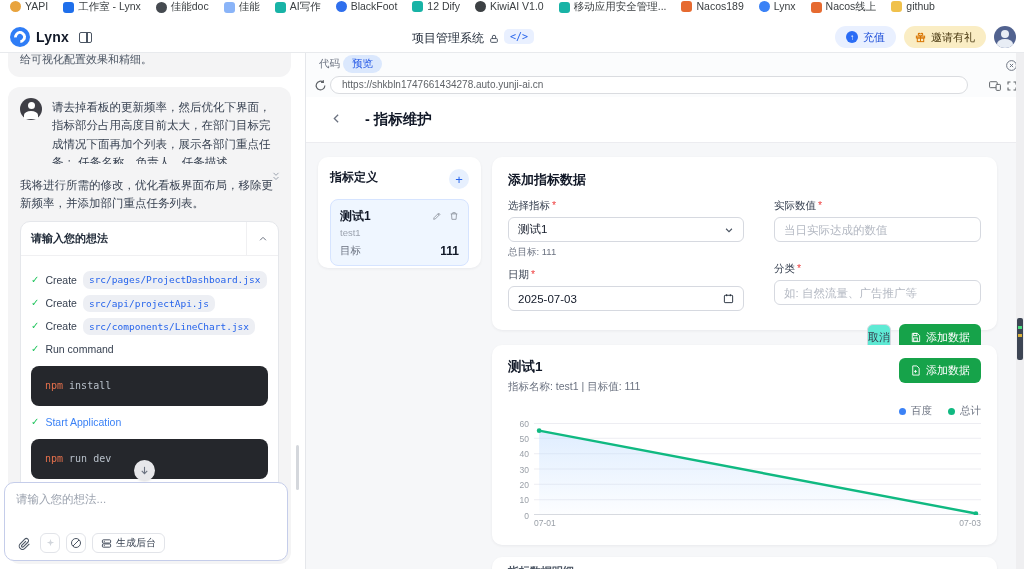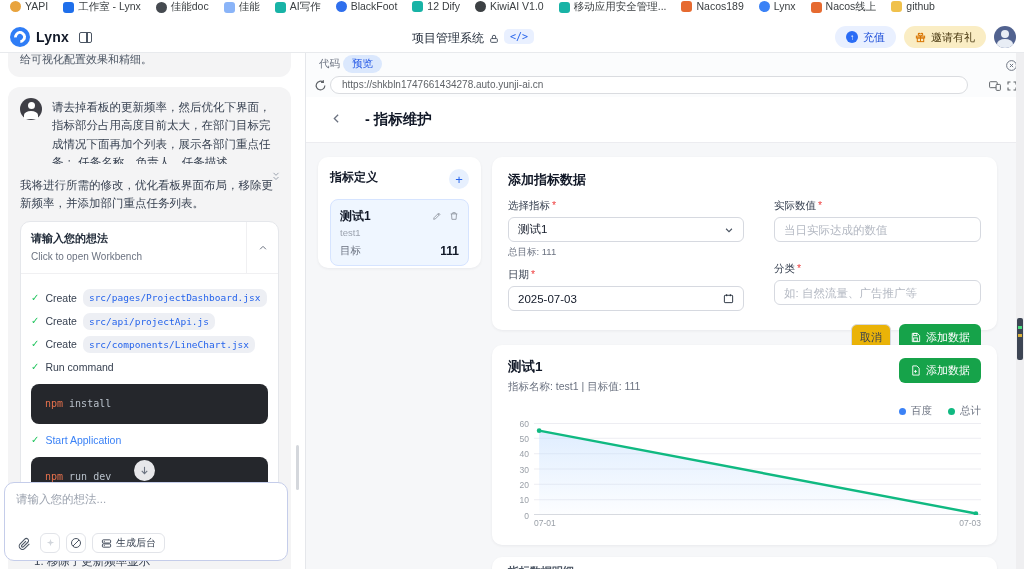--- a/index.html
+++ b/index.html
@@ -108,21 +108,21 @@
   .fc-title{font-size:13px;font-weight:bold;color:#111827;margin-bottom:10px}
   .fgrid{display:grid;grid-template-columns:236px 1fr;column-gap:30px;row-gap:3px}
   .flabel{font-size:10.5px;color:#374151;margin-bottom:4px}
   .req{color:#ef4444;font-style:normal;margin-left:2px}
   .fld{height:25px;border:1px solid #d6d9e0;border-radius:6px;background:#fff;font-size:11.5px;color:#111827;display:flex;align-items:center;padding:0 9px;cursor:pointer}
   .fld .grow{flex:1}
   .fld input{border:none;outline:none;width:100%;font-family:inherit;font-size:11.5px;color:#111827;background:transparent}
   .fld input::placeholder{color:#b3b8c2}
   .helper{font-size:9.5px;color:#6b7280;margin-top:4px}
   .fbtns{display:flex;justify-content:flex-end;gap:8px;margin-top:13px}
-  .btn-cancel{border:1px solid #d6d9e0;background:#eab308;border-radius:6px;padding:5px 8px;font-size:11px;color:#374151;cursor:pointer}
+  .btn-cancel{border:1px solid #d6d9e0;background:#5eead4;border-radius:6px;padding:5px 0;font-size:11px;color:#374151;cursor:pointer}
   .btn-green{display:inline-flex;align-items:center;gap:5px;background:#16a34a;color:#fff;border:none;border-radius:6px;padding:5px 11px;font-size:11px;cursor:pointer}
 
   
   .chartcard{left:186px;top:248px;width:505px;height:200px;padding:13px 16px}
   .cc-head{display:flex;align-items:flex-start}
   .cc-titles{flex:1}
   .cc-title{font-size:13.5px;font-weight:bold;color:#111827}
   .cc-sub{font-size:10.5px;color:#6b7280;margin-top:4px}
   .legend{display:flex;justify-content:flex-end;align-items:center;gap:16px;margin-top:10px;font-size:10.5px;color:#6b7280}
   .lg{display:flex;align-items:center;gap:5px;cursor:pointer}
@@ -256,21 +256,20 @@
             <polyline points="6 4 12 10 18 4"></polyline>
             <polyline points="6 14 12 20 18 14"></polyline>
           </svg>
       </span>
       <p class="t">我将进行所需的修改，优化看板界面布局，移除更新频率，并添加部门重点任务列表。</p>
 
       <div class="workcard">
         <div class="wc-head">
           <div class="wc-titles">
             <div class="wc-title">请输入您的想法</div>
-            <div class="wc-sub">Click to open Workbench</div>
           </div>
           <div class="wc-chev">
             <svg width="10" height="10" viewBox="0 0 24 24" fill="none" stroke="currentColor" stroke-width="2.4">
                 <polyline points="5 15 12 8 19 15"></polyline>
               </svg>
           </div>
         </div>
         <div class="steps">
           <div class="step">
             <span class="ck">✓</span>

